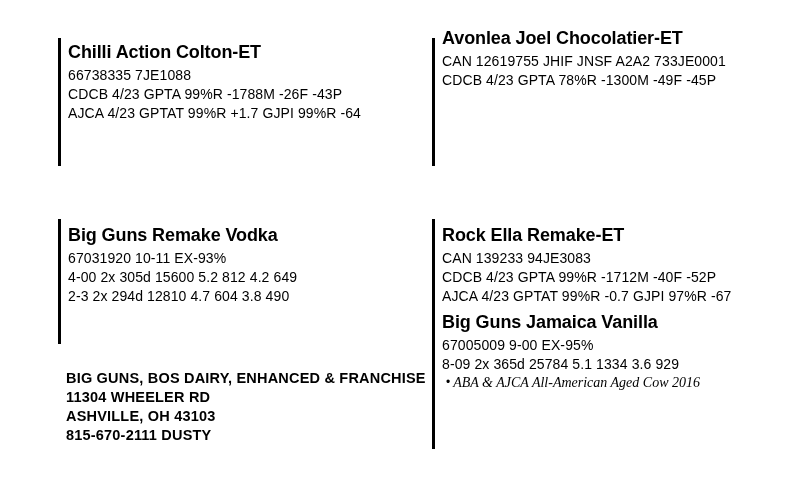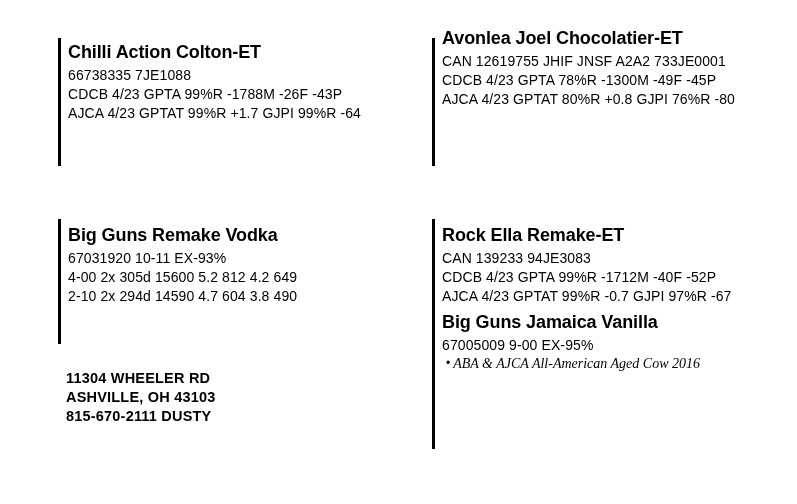--- a/index.html
+++ b/index.html
@@ -94,42 +94,43 @@
     <p class="block-title">Chilli Action Colton-ET</p>
     <p class="line mono-ish">66738335              7JE1088</p>
     <p class="line mono-ish">CDCB 4/23 GPTA 99%R -1788M -26F -43P</p>
     <p class="line mono-ish">AJCA 4/23 GPTAT 99%R +1.7  GJPI 99%R -64</p>
   </div>
 
   <div class="col col-right" style="top: 28px;">
     <p class="block-title">Avonlea Joel Chocolatier-ET</p>
     <p class="line mono-ish">CAN 12619755   JHIF JNSF  A2A2   733JE0001</p>
     <p class="line mono-ish">CDCB 4/23 GPTA 78%R -1300M -49F -45P</p>
-    <p class="line mono-ish">AJCA 4/23 GPTAT 80%R +0.8  GJPI 76%R -80</p>
   </div>
 
   <div class="col col-left" style="top: 225px;">
     <p class="block-title">Big Guns Remake Vodka</p>
     <p class="line mono-ish">67031920   10-11  EX-93%</p>
     <p class="line mono-ish">4-00  2x  305d  15600  5.2  812  4.2  649</p>
-    <p class="line mono-ish">2-10  2x  294d  14590  4.7  604  3.8  490</p>
+    <p class="line mono-ish">2-3  2x  294d  12810  4.7  604  3.8  490</p>
   </div>
 
   <div class="col col-right" style="top: 225px;">
     <p class="block-title">Rock Ella Remake-ET</p>
     <p class="line mono-ish">CAN 139233                94JE3083</p>
     <p class="line mono-ish">CDCB 4/23 GPTA 99%R -1712M -40F -52P</p>
     <p class="line mono-ish">AJCA 4/23 GPTAT 99%R -0.7  GJPI 97%R -67</p>
   </div>
 
   <div class="col col-right" style="top: 312px;">
     <p class="block-title">Big Guns Jamaica Vanilla</p>
     <p class="line mono-ish">67005009   9-00  EX-95%</p>
+    <p class="line mono-ish">8-09  2x  365d  25784  5.1  1334  3.6  929</p>
     <p class="note"><span class="bullet">•</span><span>ABA &amp; AJCA All-American Aged Cow 2016</span></p>
   </div>
 
   <div class="addr-block">
+    <p class="addr-line">BIG GUNS, BOS DAIRY, ENHANCED &amp; FRANCHISE</p>
     <p class="addr-line">11304 WHEELER RD</p>
     <p class="addr-line">ASHVILLE, OH  43103</p>
     <p class="addr-line">815-670-2111 DUSTY</p>
   </div>
 
 </div>
 
 </body></html>

